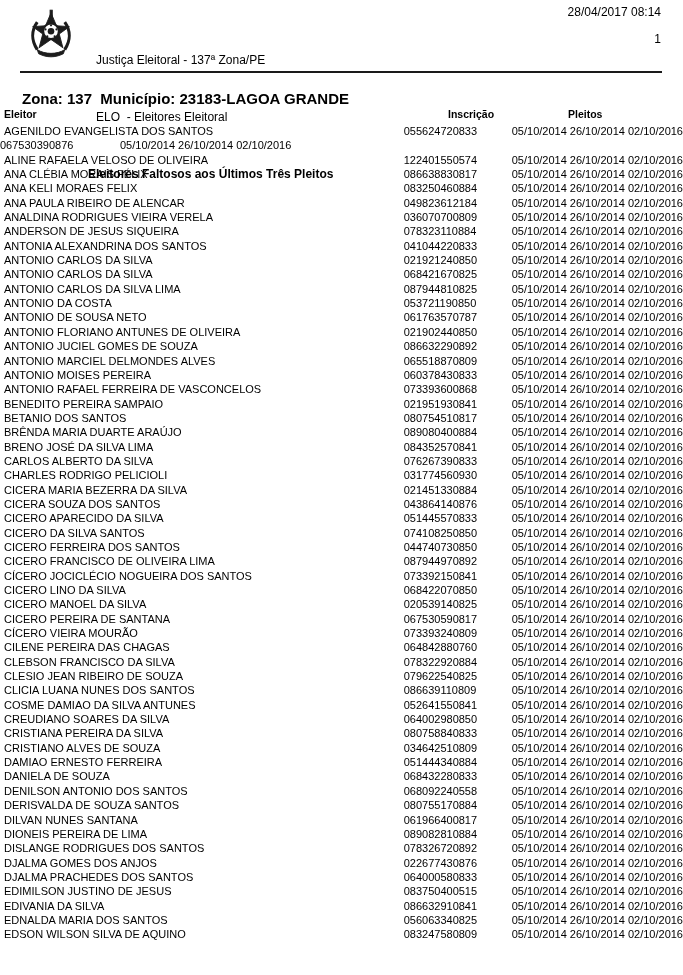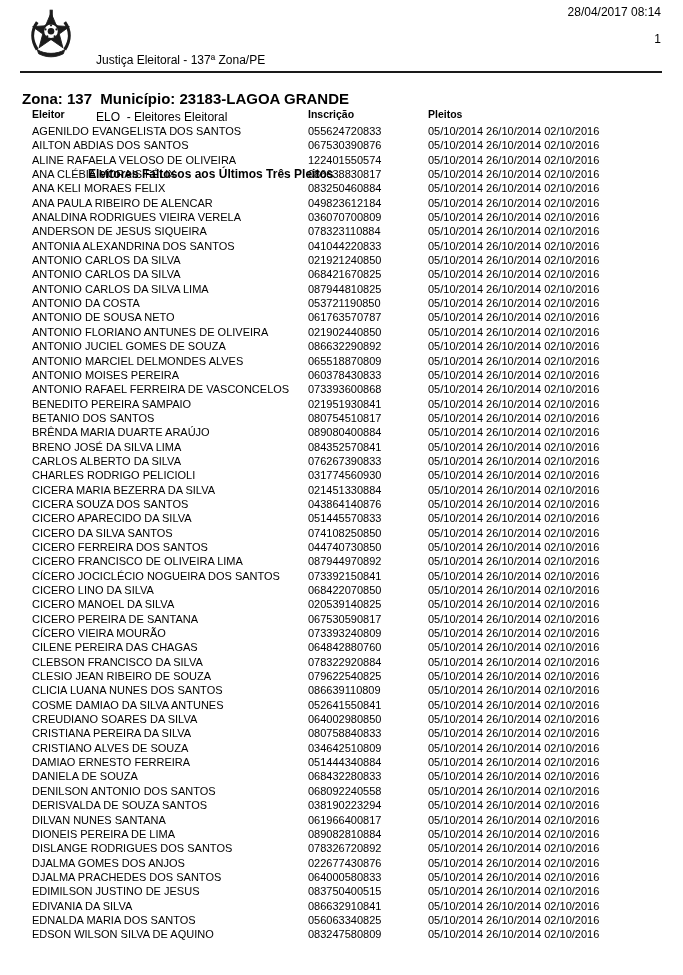--- a/index.html
+++ b/index.html
@@ -55,22 +55,22 @@
   }
   
   .table {
     position: absolute;
     left: 0; top: 107px;
     width: 683px;
   }
   .trow { display: flex; line-height: 14.35px; font-size: 11px; }
   .trow.head { font-size: 10.5px; font-weight: bold; line-height: 15px; margin-bottom: 2px; }
   .col-name {
-    width: 308px;
-    padding-left: 32px;
+    width: 448px;
+    padding-left: 4px;
     overflow: hidden;
     white-space: nowrap;
   }
   .col-insc  { width: 120px; white-space: nowrap; }
   .col-pleit { flex: 1; white-space: nowrap; }
 </style>
 </head>
 <body>
 
 <div class="page">
@@ -112,21 +112,20 @@
       <span class="col-insc">Inscrição</span>
       <span class="col-pleit">Pleitos</span>
     </div>
     <div id="tbody">
         <div class="trow">
           <span class="col-name">AGENILDO EVANGELISTA DOS SANTOS</span>
           <span class="col-insc">055624720833</span>
           <span class="col-pleit">05/10/2014 26/10/2014 02/10/2016</span>
         </div>
         <div class="trow">
-          <span class="col-name">AILTON ABDIAS DOS SANTOS</span>
           <span class="col-insc">067530390876</span>
           <span class="col-pleit">05/10/2014 26/10/2014 02/10/2016</span>
         </div>
         <div class="trow">
           <span class="col-name">ALINE RAFAELA VELOSO DE OLIVEIRA</span>
           <span class="col-insc">122401550574</span>
           <span class="col-pleit">05/10/2014 26/10/2014 02/10/2016</span>
         </div>
         <div class="trow">
           <span class="col-name">ANA CLÉBIA MORAIS FÉLIX</span>
@@ -343,21 +342,21 @@
           <span class="col-insc">068432280833</span>
           <span class="col-pleit">05/10/2014 26/10/2014 02/10/2016</span>
         </div>
         <div class="trow">
           <span class="col-name">DENILSON ANTONIO DOS SANTOS</span>
           <span class="col-insc">068092240558</span>
           <span class="col-pleit">05/10/2014 26/10/2014 02/10/2016</span>
         </div>
         <div class="trow">
           <span class="col-name">DERISVALDA DE SOUZA SANTOS</span>
-          <span class="col-insc">038190223294</span>
+          <span class="col-insc">080755170884</span>
           <span class="col-pleit">05/10/2014 26/10/2014 02/10/2016</span>
         </div>
         <div class="trow">
           <span class="col-name">DILVAN NUNES SANTANA</span>
           <span class="col-insc">061966400817</span>
           <span class="col-pleit">05/10/2014 26/10/2014 02/10/2016</span>
         </div>
         <div class="trow">
           <span class="col-name">DIONEIS PEREIRA DE LIMA</span>
           <span class="col-insc">089082810884</span>

